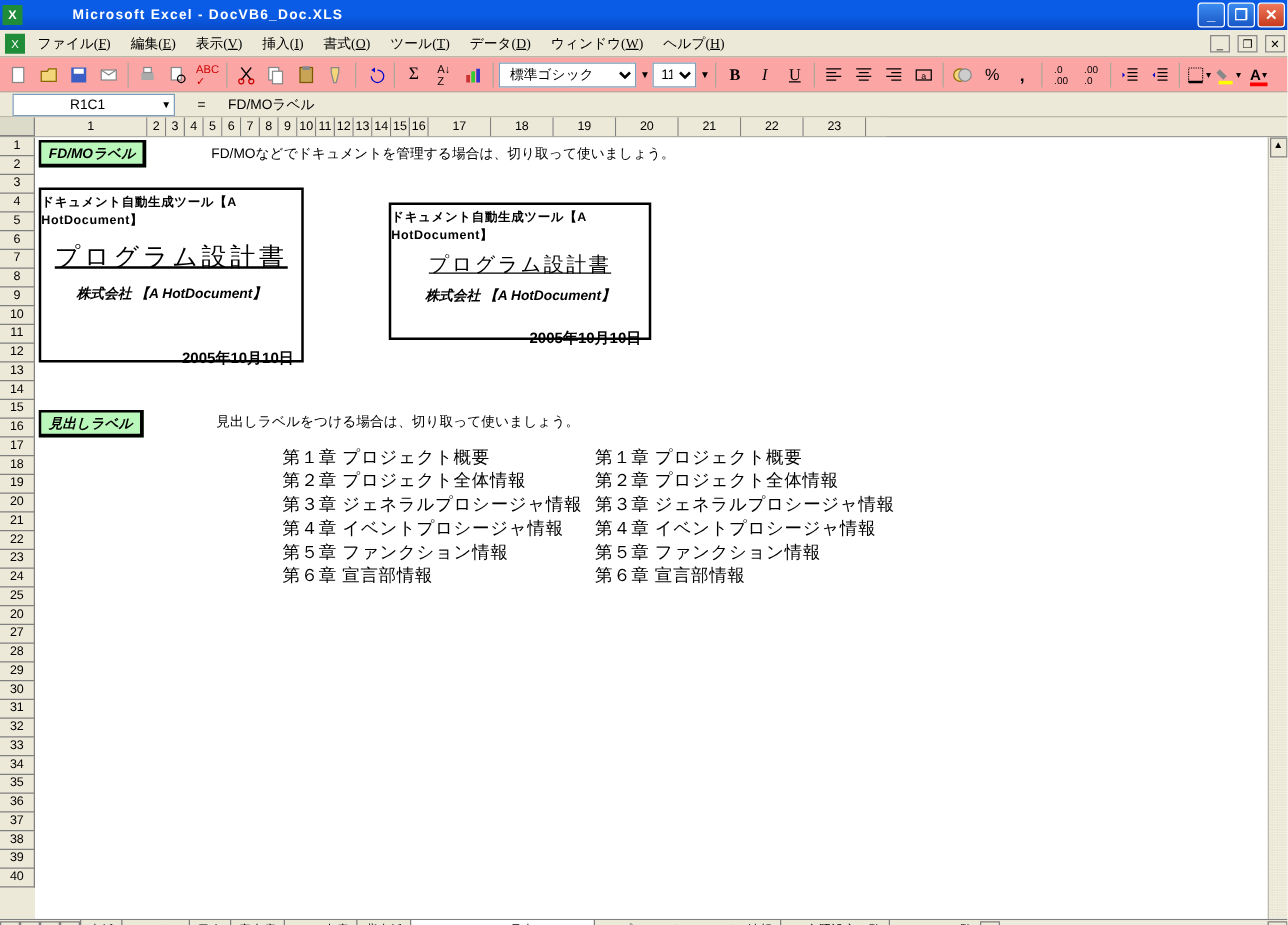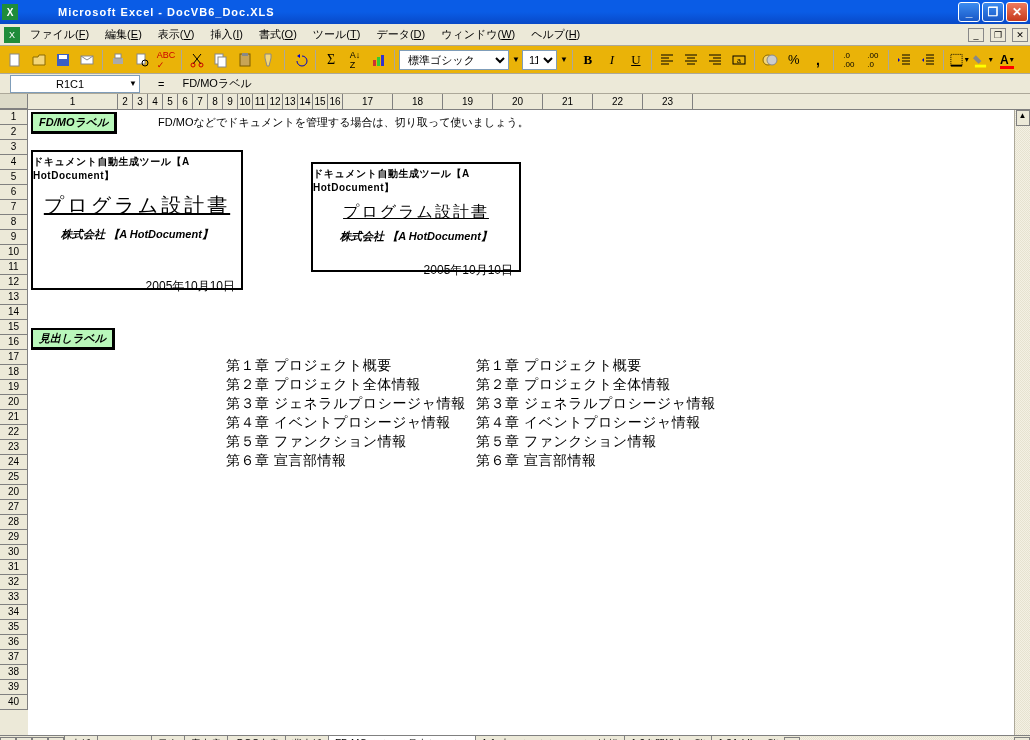--- a/index.html
+++ b/index.html
@@ -54,38 +54,38 @@
   padding-left: 4px;
   gap: 4px;
 }
 .menubar-icon {
   width: 16px; height: 16px;
   background: #1f8c3a;
   color: #fff;
   display: flex; align-items: center; justify-content: center;
   font-size: 9px;
 }
-.menu-item { padding: 2px 6px; cursor: default; }
+.menu-item { padding: 2px 6px; cursor: default; font-family: Liberation Serif, serif; }
 .menu-item u { text-decoration: underline; }
 .menu-spacer { flex: 1; }
 .menu-right-btn {
   width: 16px; height: 14px;
   border: 1px solid #888;
   margin-right: 2px;
   background: #ece9d8;
   display: inline-block;
   font-size: 9px;
   text-align: center;
   line-height: 12px;
 }
 
 
 .toolbar {
   height: 28px;
-  background: #eab308;
+  background: #fca5a5;
   border-bottom: 1px solid #aca899;
   display: flex;
   align-items: center;
   padding: 0 4px;
   gap: 2px;
 }
 .tb-btn {
   width: 22px; height: 22px;
   display: flex; align-items: center; justify-content: center;
   border: 1px solid transparent;
@@ -220,21 +220,21 @@
 }
 .card-company {
   text-align: center;
   font-style: italic;
   font-weight: bold;
   font-size: 11px;
   padding: 2px 0 6px 0;
 }
 .card-date {
   text-align: right;
-  font-weight: normal;
+  font-weight: bold;
   font-size: 12px;
   padding: 2px 6px;
 }
 .toc-row { font-size: 14px; padding: 0.5px 0; white-space: nowrap; letter-spacing: 0.5px; }
 
 
 .vscroll {
   width: 16px;
   background: repeating-conic-gradient(#e6e2d0 0% 25%, #f4f1e4 0% 50%) 0 0/2px 2px;
   border-left: 1px solid #aca899;
@@ -560,41 +560,42 @@
       <div class="row-head">37</div>
       <div class="row-head">38</div>
       <div class="row-head">39</div>
       <div class="row-head">40</div>
     </div>
   <div class="grid">
 
     <div class="abs" style="left:3px;top:2px">
       <span class="label-box">FD/MOラベル</span>
     </div>
-    <div class="abs desc-text" style="left:130px;top:5px">FD/MOなどでドキュメントを管理する場合は、切り取って使いましょう。</div>
+    <div class="abs desc-text" style="left:141px;top:5px">FD/MOなどでドキュメントを管理する場合は、切り取って使いましょう。</div>
 
     <div class="abs card" style="left:3px;top:40px;width:212px;height:140px">
       <div class="card-header">ドキュメント自動生成ツール【A HotDocument】</div>
       <div class="card-title">プログラム設計書</div>
       <div class="card-company">株式会社 【A HotDocument】</div>
       <div style="height:28px"></div>
       <div class="card-date">2005年10月10日</div>
     </div>
 
     <div class="abs card" style="left:283px;top:52px;width:210px;height:110px">
       <div class="card-header">ドキュメント自動生成ツール【A HotDocument】</div>
       <div class="card-title-small">プログラム設計書</div>
       <div class="card-company">株式会社 【A HotDocument】</div>
       <div style="height:10px"></div>
       <div class="card-date">2005年10月10日</div>
     </div>
 
     <div class="abs" style="left:3px;top:218px">
       <span class="label-box">見出しラベル</span>
     </div>
+    <div class="abs desc-text" style="left:145px;top:220px">見出しラベルをつける場合は、切り取って使いましょう。</div>
 
     <div class="abs" style="left:198px;top:246px" id="toc-left">
         <div class="toc-row">第１章 プロジェクト概要</div>
         <div class="toc-row">第２章 プロジェクト全体情報</div>
         <div class="toc-row">第３章 ジェネラルプロシージャ情報</div>
         <div class="toc-row">第４章 イベントプロシージャ情報</div>
         <div class="toc-row">第５章 ファンクション情報</div>
         <div class="toc-row">第６章 宣言部情報</div>
       </div>
 

